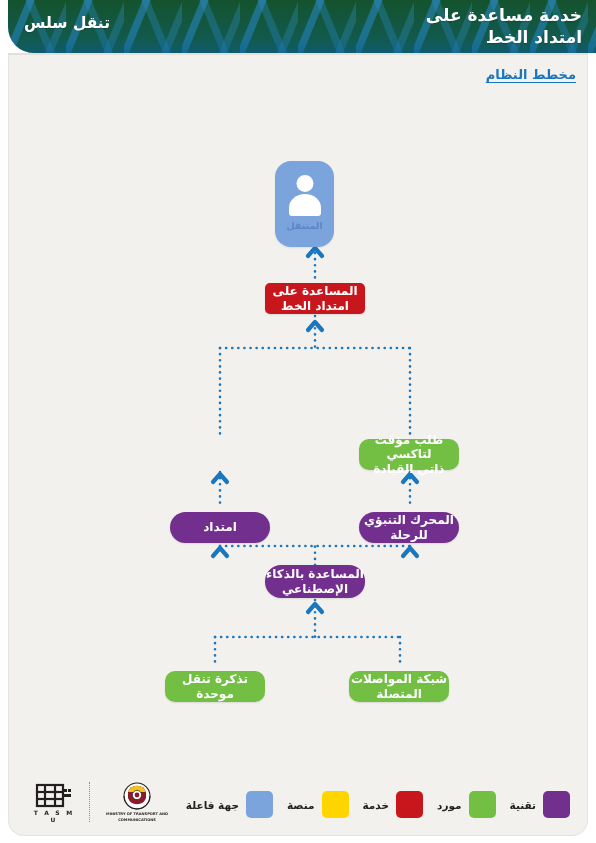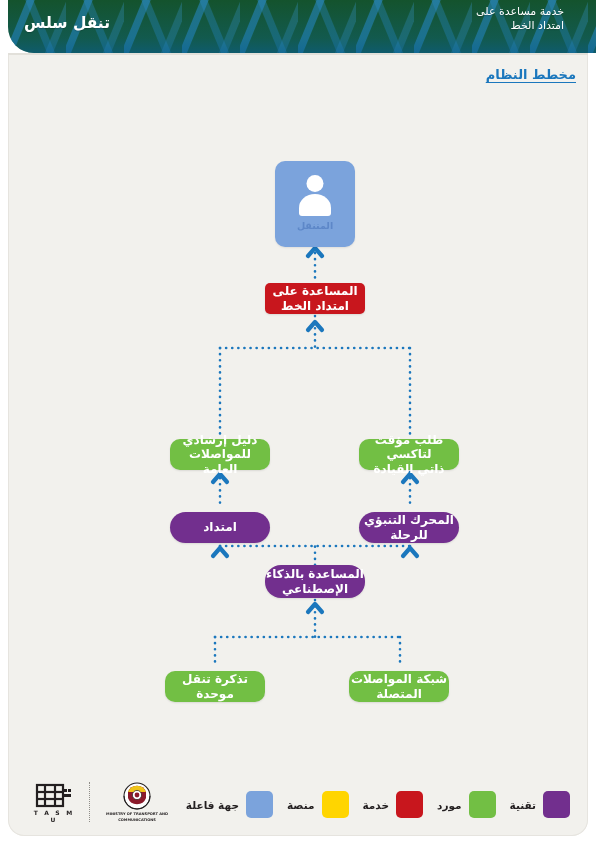--- a/index.html
+++ b/index.html
@@ -39,26 +39,26 @@
     inset: 0;
     opacity: 1;
   }
   #header-gradient {
     position: absolute;
     inset: 0;
     background: linear-gradient(180deg, rgba(16,124,193,0.0) 0%, rgba(13,110,176,0.25) 72%, rgba(10,98,160,0.55) 100%);
   }
   .header-title {
     position: absolute;
-    right: 32px;
+    right: 14px;
     top: 5px;
     text-align: right;
     color: #ffffff;
-    font-size: 11px;
-    font-weight: normal;
+    font-size: 17px;
+    font-weight: bold;
     line-height: 1.28;
     letter-spacing: 0px;
     text-shadow: 0 1px 1px rgba(0,0,0,0.18);
     white-space: pre-line;
   }
   .header-subtitle-left {
     position: absolute;
     left: 16px;
     top: 14px;
     color: #ffffff;
@@ -121,23 +121,23 @@
     font-weight: bold;
     line-height: 1.2;
     white-space: pre-line;
     user-select: none;
   }
 
   
   #node-commuter {
     left: 267px;
     top: 108px;
-    width: 80px;
+    width: 59px;
     height: 86px;
-    border-radius: 10px;
+    border-radius: 16px;
     background: #7ba3dc;
     flex-direction: column;
     justify-content: flex-start;
     padding-top: 12px;
     box-shadow: 0 1px 2px rgba(0,0,0,0.08);
   }
   #commuter-glyph {
     width: 40px;
     height: 44px;
     position: relative;
@@ -344,22 +344,20 @@
       <div id="commuter-glyph">
         <span class="head"></span>
         <span class="body"></span>
       </div>
       <div id="commuter-label">المتنقل</div>
     </div>
 
     <div class="node pill c-service" id="node-wayside">المساعدة على
 امتداد الخط</div>
 
-    <div class="node pill pill-soft c-resource" id="node-guide">دليل إرشادي
-للمواصلات العامة</div>
 
     <div class="node pill pill-soft c-resource" id="node-robotaxi">طلب مؤقت لتاكسي
 ذاتي القيادة</div>
 
     <div class="node pill pill-round c-tech" id="node-chat">امتداد</div>
 
     <div class="node pill pill-round c-tech" id="node-predict">المحرك التنبؤي
 للرحلة</div>
 
     <div class="node pill pill-round c-tech" id="node-ai">المساعدة بالذكاء

